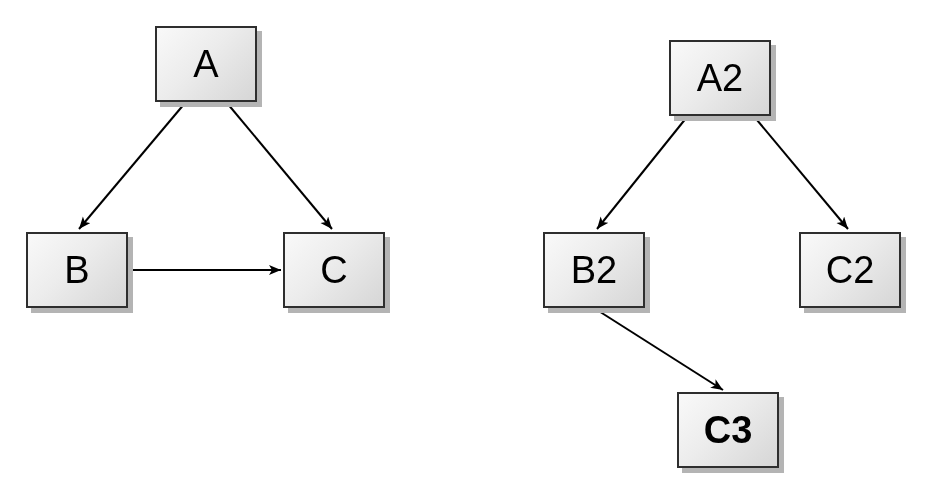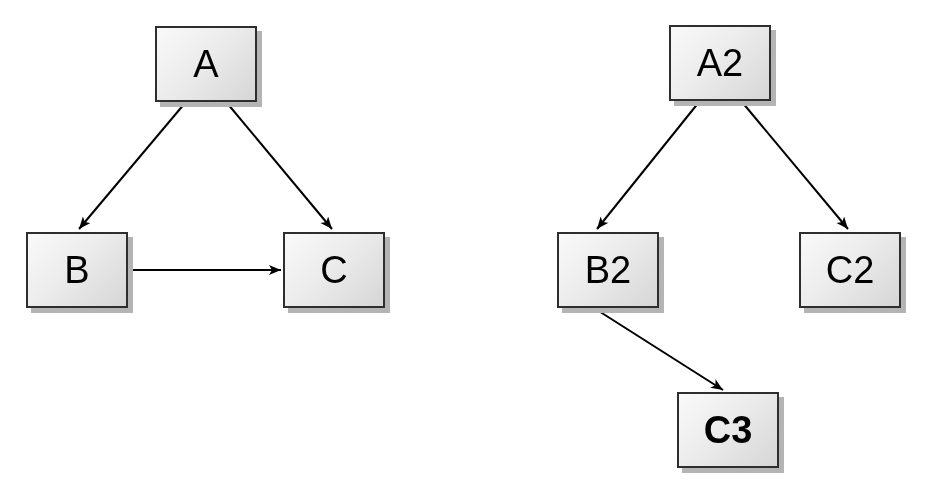--- a/index.html
+++ b/index.html
@@ -36,22 +36,22 @@
     justify-content: center;
     font-size: 38px;
     color: #000000;
     z-index: 2;
     line-height: 1;
   }
   
   #node-A  { left: 155px; top: 26px;  }
   #node-B  { left: 26px;  top: 232px; }
   #node-C  { left: 283px; top: 232px; }
-  #node-A2 { left: 669px; top: 25px;  }
-  #node-B2 { left: 543px; top: 232px; margin-left: 14px; }
+  #node-A2 { left: 669px; top: 40px;  }
+  #node-B2 { left: 543px; top: 232px; }
   #node-C2 { left: 799px; top: 232px; }
   #node-C3 { left: 677px; top: 392px; font-weight: bold; }
   .edge {
     stroke: #000000;
     stroke-width: 2;
     fill: none;
   }
 </style>
 </head>
 <body>

